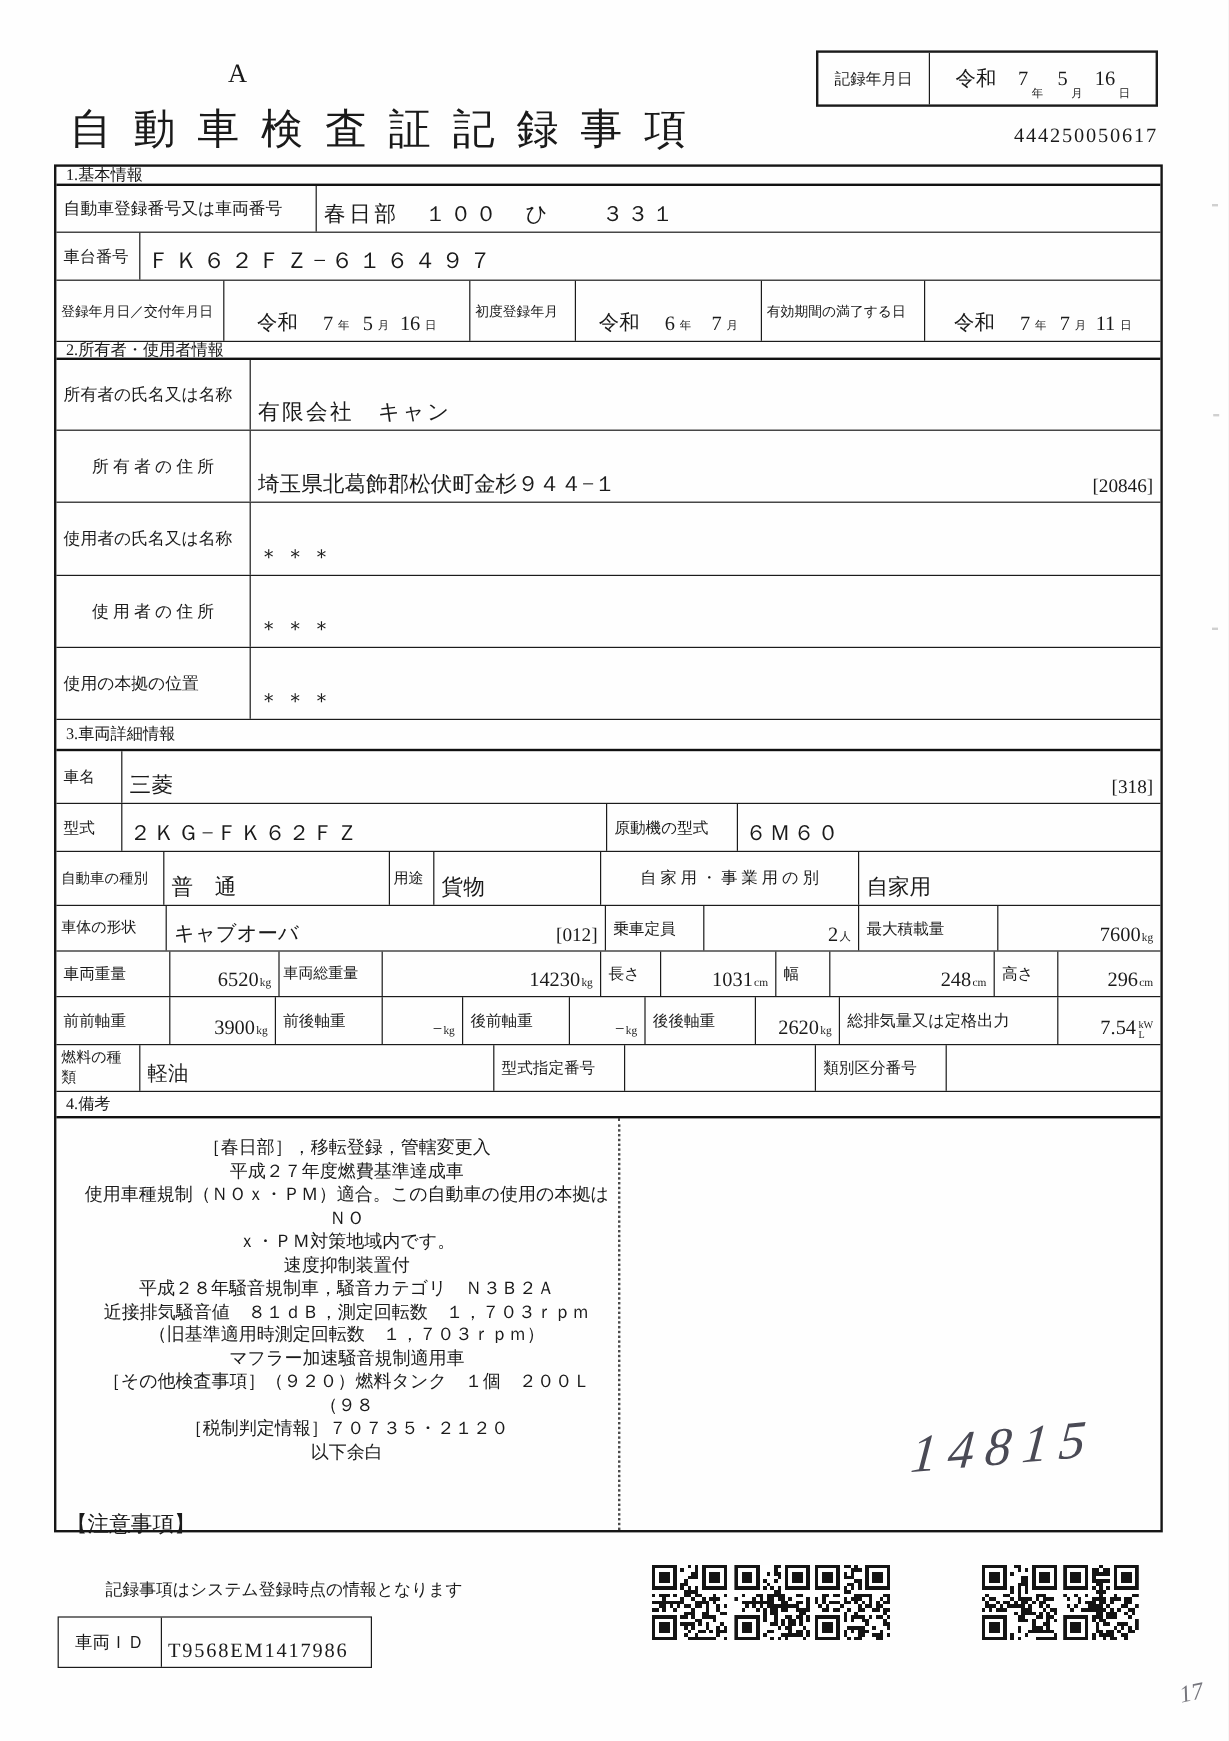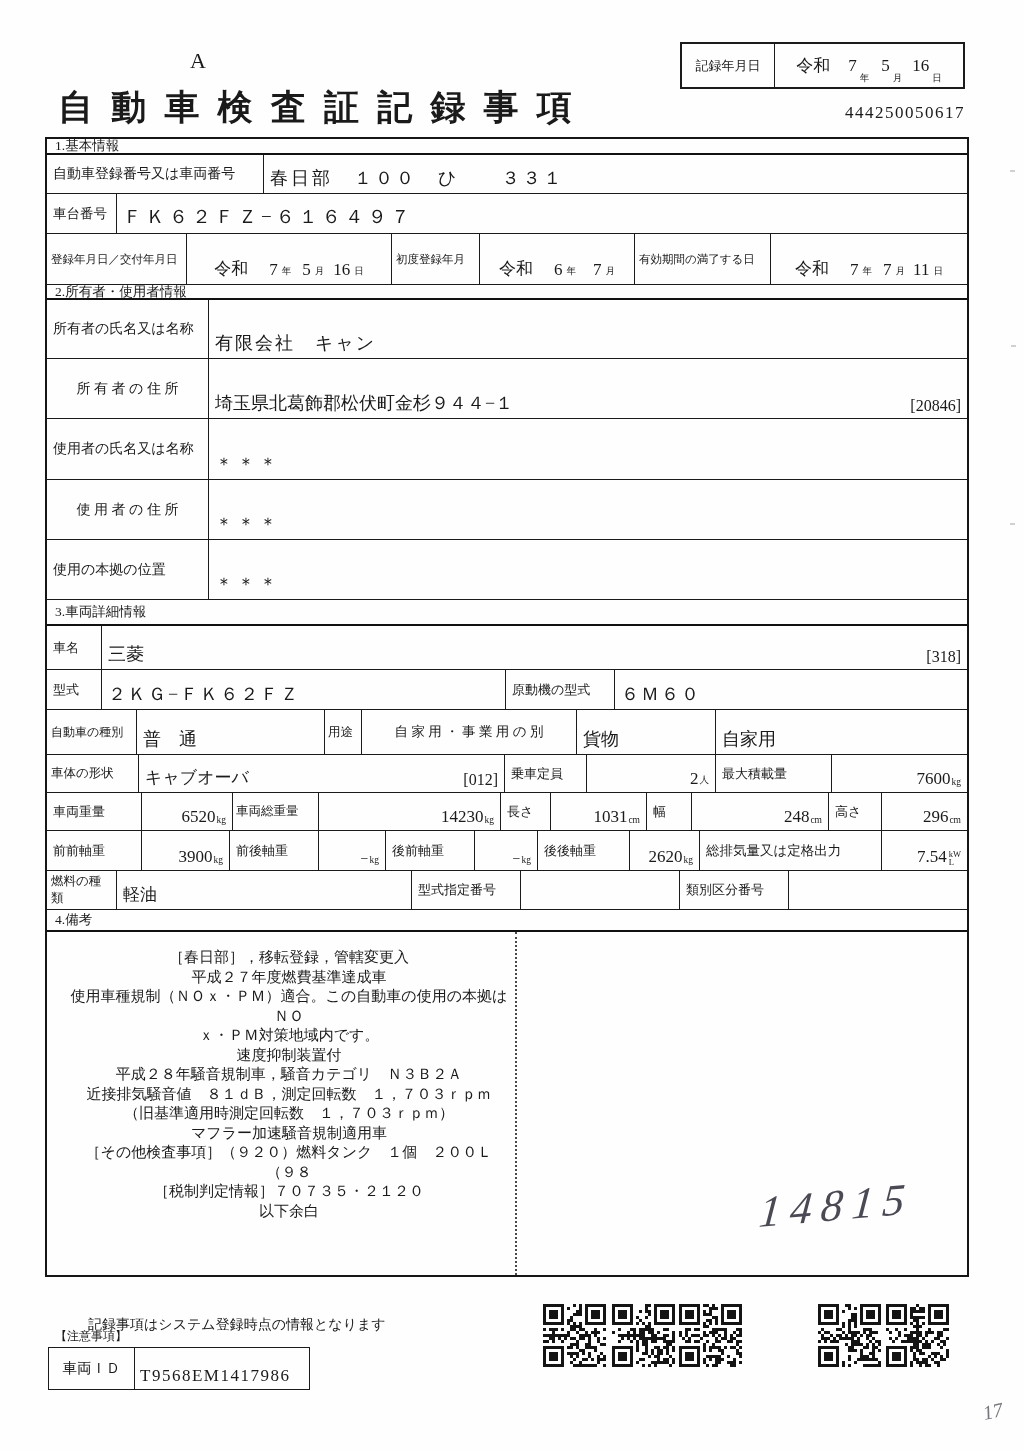--- a/index.html
+++ b/index.html
@@ -6,21 +6,21 @@
   .sheet{position:relative;width:1024px;height:1451px;background:#fefefe;
          font-family:"Liberation Serif","DejaVu Serif",serif;color:#1a1a1a;overflow:hidden;}
   
   .corner-mark{position:absolute;left:190px;top:48px;font-size:22px;}
   .recdate-box{position:absolute;left:680px;top:42px;width:285px;height:47px;
                border:2px solid #1b1b1b;display:flex;box-sizing:border-box;}
   .recdate-label{width:92px;border-right:1.5px solid #1b1b1b;display:flex;align-items:center;
                  justify-content:center;font-size:13px;}
   .recdate-val{flex:1;display:flex;align-items:center;justify-content:center;font-size:17px;gap:2px;}
   .recdate-val .era{margin-right:16px;}
-  .doc-title{position:absolute;left:58px;top:84px;font-size:35px;letter-spacing:0.52em;white-space:nowrap;font-weight:bold;}
+  .doc-title{position:absolute;left:58px;top:84px;font-size:35px;letter-spacing:0.52em;white-space:nowrap;}
   .doc-number{position:absolute;right:59px;top:103px;font-size:17px;letter-spacing:1.5px;}
   
   .tbl{position:absolute;left:45px;top:137px;width:924px;border:2px solid #161616;box-sizing:border-box;}
   .row{display:flex;border-bottom:1.5px solid #1b1b1b;box-sizing:border-box;position:relative;}
   .row:last-child{border-bottom:none;text-align:center;}
   .sec-head{border-bottom:2px solid #111;font-size:13.5px;display:flex;align-items:center;padding-left:8px;}
   .cell{border-right:1.5px solid #1b1b1b;box-sizing:border-box;position:relative;display:flex;
         padding:2px 6px;overflow:hidden;}
   .cell.last{border-right:none;}
   .lblc{align-items:center;font-size:14px;}
@@ -36,21 +36,21 @@
   .date-val .era{margin-right:18px;}
   .ls2{letter-spacing:2px;} .ls3{letter-spacing:3px;} .ls4{letter-spacing:4px;}
   .code{font-size:16px;}
   
   .remarks-box{height:343px;position:relative;}
   .remarks-divider{position:absolute;left:468px;top:0;bottom:0;border-left:2px dotted #4a4a4a;}
   .remarks-text{position:absolute;left:20px;top:16px;width:444px;font-size:15px;line-height:19.5px;}
   .hand-number{position:absolute;left:252px;top:253px;font-size:44px;font-style:italic;
                color:#32323e;transform:rotate(-5deg) skewX(-10deg);letter-spacing:9px;opacity:.88;}
   
-  .notice-title{position:absolute;left:55px;top:1328px;font-size:12px;text-align:right;}
+  .notice-title{position:absolute;left:55px;top:1258px;font-size:18px;text-align:right;}
   .notice-text{position:absolute;left:88px;top:1316px;font-size:14px;}
   .vid-box{position:absolute;left:48px;top:1347px;width:262px;height:43px;border:1.5px solid #1b1b1b;
            display:flex;box-sizing:border-box;}
   .vid-label{width:85px;border-right:1.5px solid #1b1b1b;display:flex;align-items:center;
              justify-content:center;font-size:14.5px;}
   .vid-val{flex:1;display:flex;align-items:flex-end;font-size:17px;letter-spacing:1.5px;
            padding:0 0 3px 5px;}
   .qr{position:absolute;top:1304px;width:63px;height:63px;}
   .page-pencil{position:absolute;left:983px;top:1400px;font-size:20px;font-style:italic;
                color:#55555e;transform:rotate(-12deg);opacity:.8;}
@@ -168,22 +168,22 @@
       <div class="cell lblc-xs" style="width:55px">型式</div>
       <div class="cell vbl ls2" style="width:404px">２ＫＧ−ＦＫ６２ＦＺ</div>
       <div class="cell lblc-xs" style="width:109px">原動機の型式</div>
       <div class="cell last vbl ls2" style="flex:1">６Ｍ６０</div>
     </div>
 
     <div class="row" style="height:45px">
       <div class="cell lblc" style="width:90px;font-size:12px;padding-left:4px">自動車の種別</div>
       <div class="cell vbl" style="width:188px">普　通</div>
       <div class="cell lblc" style="width:37px;font-size:12.5px;padding-left:3px">用途</div>
+      <div class="cell vbl" style="width:139px">貨物</div>
       <div class="cell lblc" style="width:215px;justify-content:center;font-size:13.5px">自 家 用 ・ 事 業 用 の 別</div>
-      <div class="cell vbl" style="width:139px">貨物</div>
       <div class="cell last vbl" style="flex:1">自家用</div>
     </div>
 
     <div class="row" style="height:38px">
       <div class="cell lblc" style="width:92px;font-size:12.5px;padding-left:4px">車体の形状</div>
       <div class="cell vspread" style="width:366px;font-size:17px">
         <span>キャブオーバ</span>
         <span class="code">[012]</span>
       </div>
       <div class="cell lblc" style="width:82px;font-size:13px">乗車定員</div>

